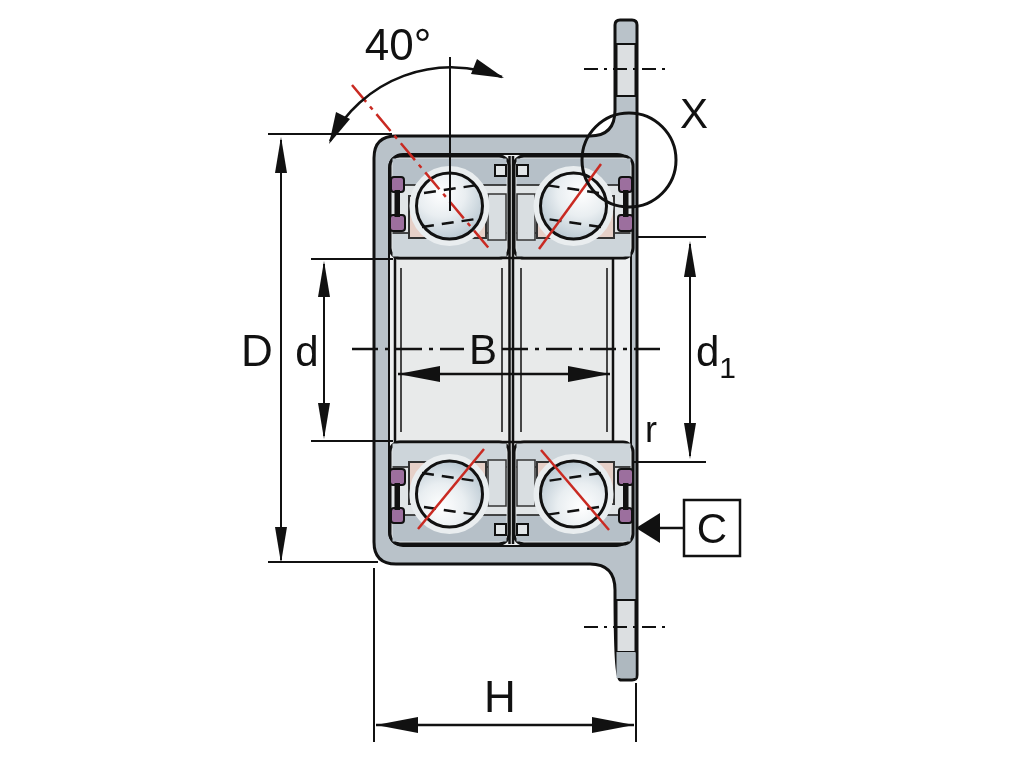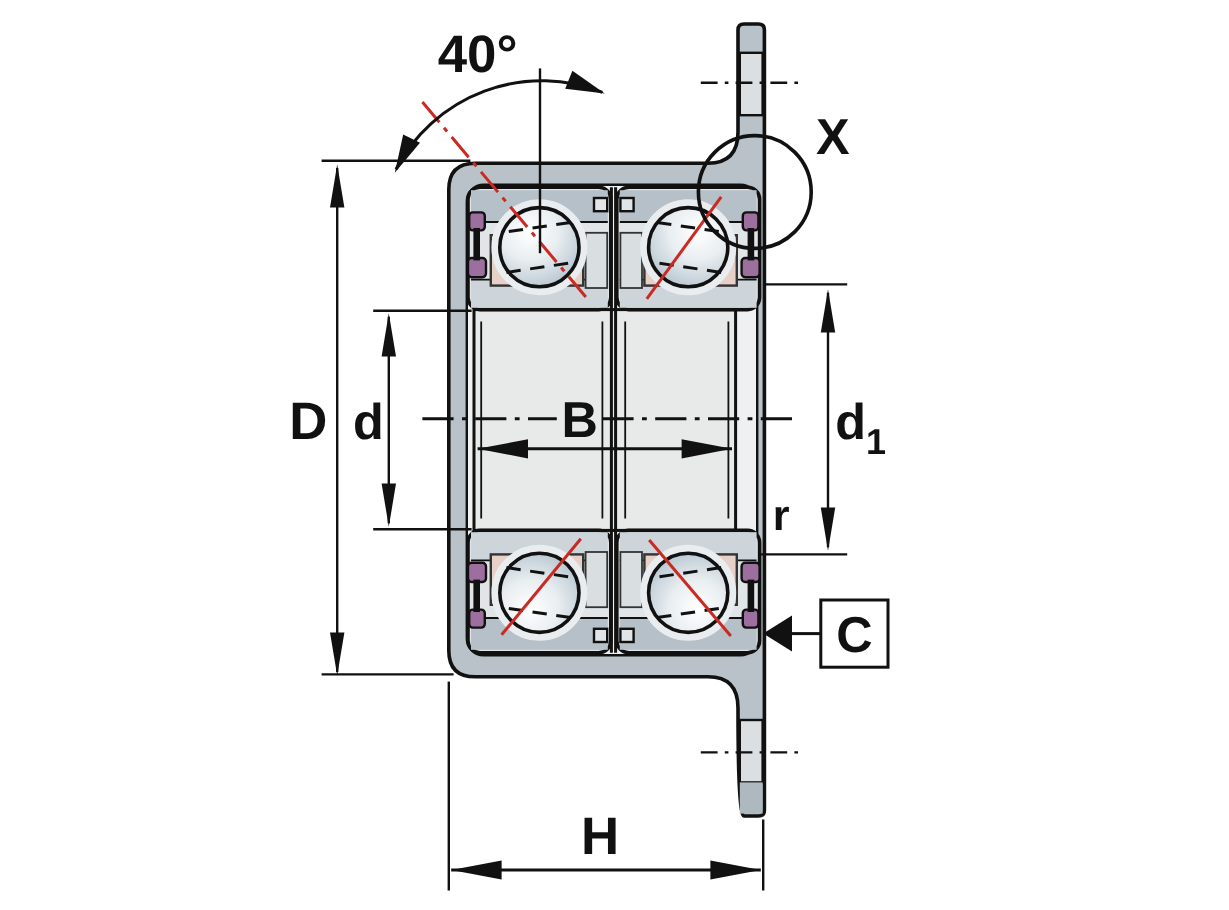--- a/index.html
+++ b/index.html
@@ -1,17 +1,17 @@
 <!DOCTYPE html>
 <html><head>
 <meta charset="utf-8">
 <style>
   html,body{margin:0;padding:0;background:#ffffff;}
   .stage{position:relative;width:1024px;height:758px;background:#fff;overflow:hidden;
-         font-family:"Liberation Sans", sans-serif;font-weight:bold;}
+         font-family:"Liberation Sans", sans-serif;}
   svg{display:block;}
   text{font-family:"Liberation Sans", sans-serif;fill:#111;}
   .dim-label{font-size:44px;}
   .dim-label-small{font-size:42px;}
   .sub{font-size:30px;}
   .r-label{font-size:36px;}
   .big-label{font-size:42px;}
 </style>
 </head>
 <body>

